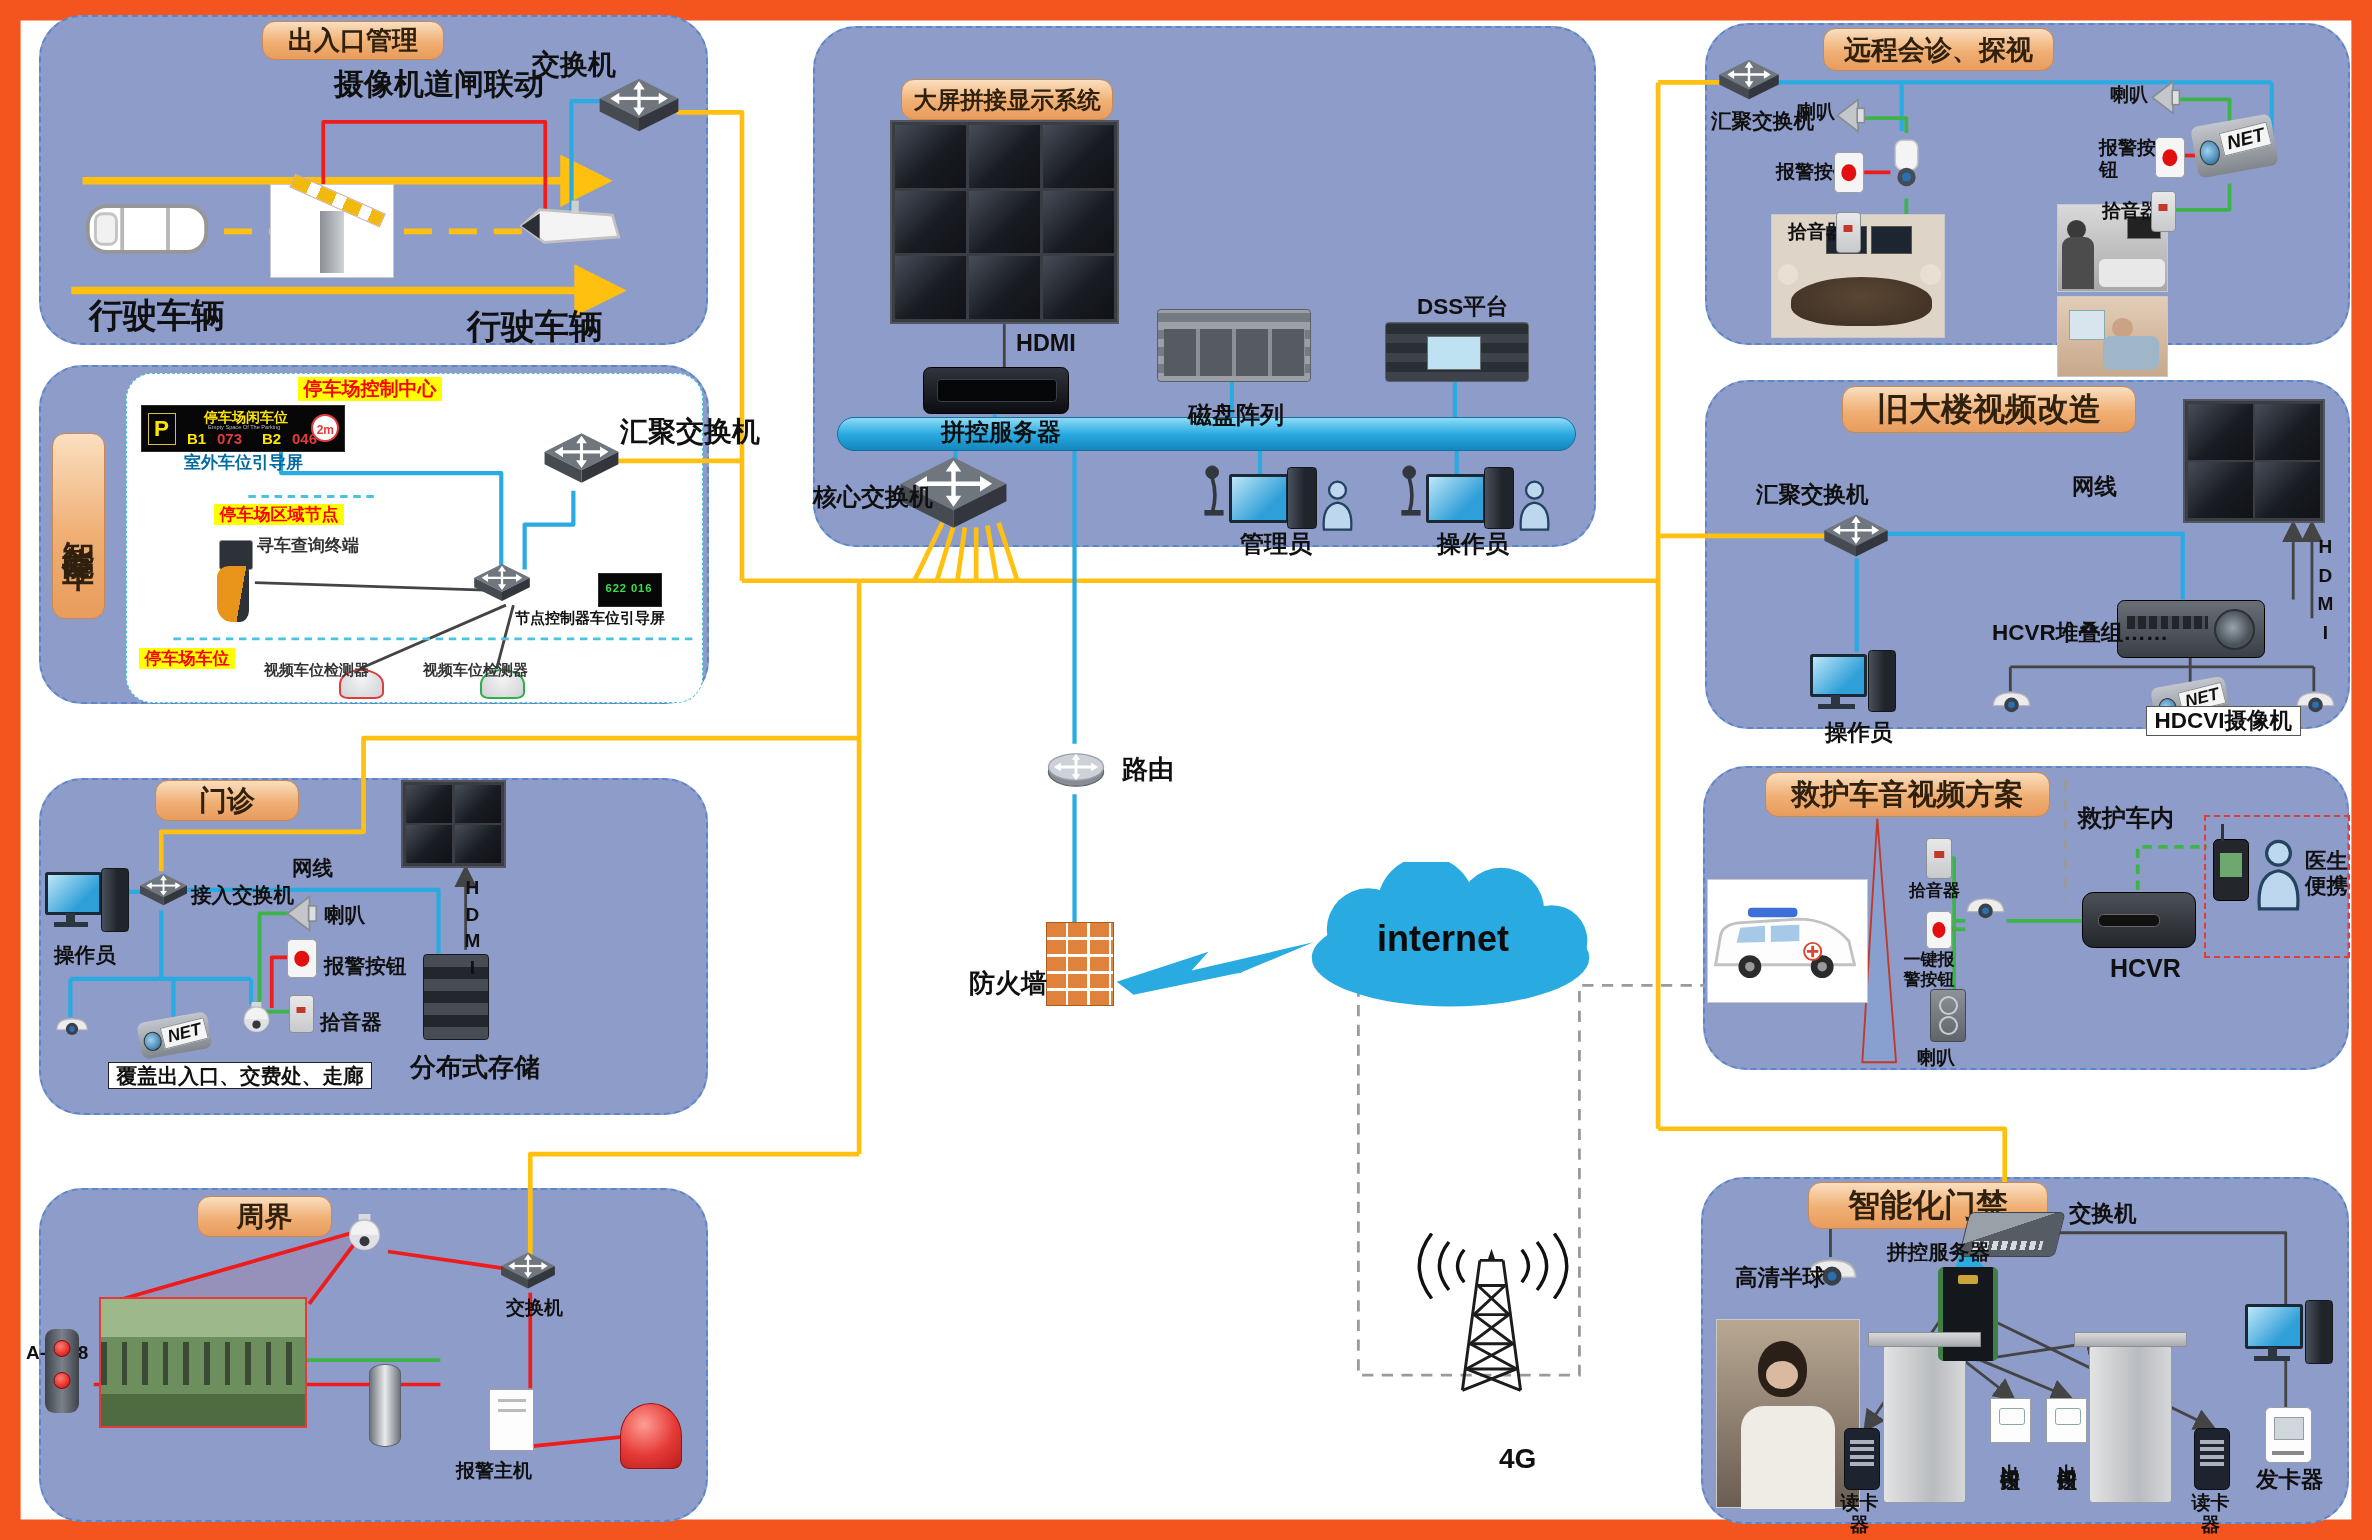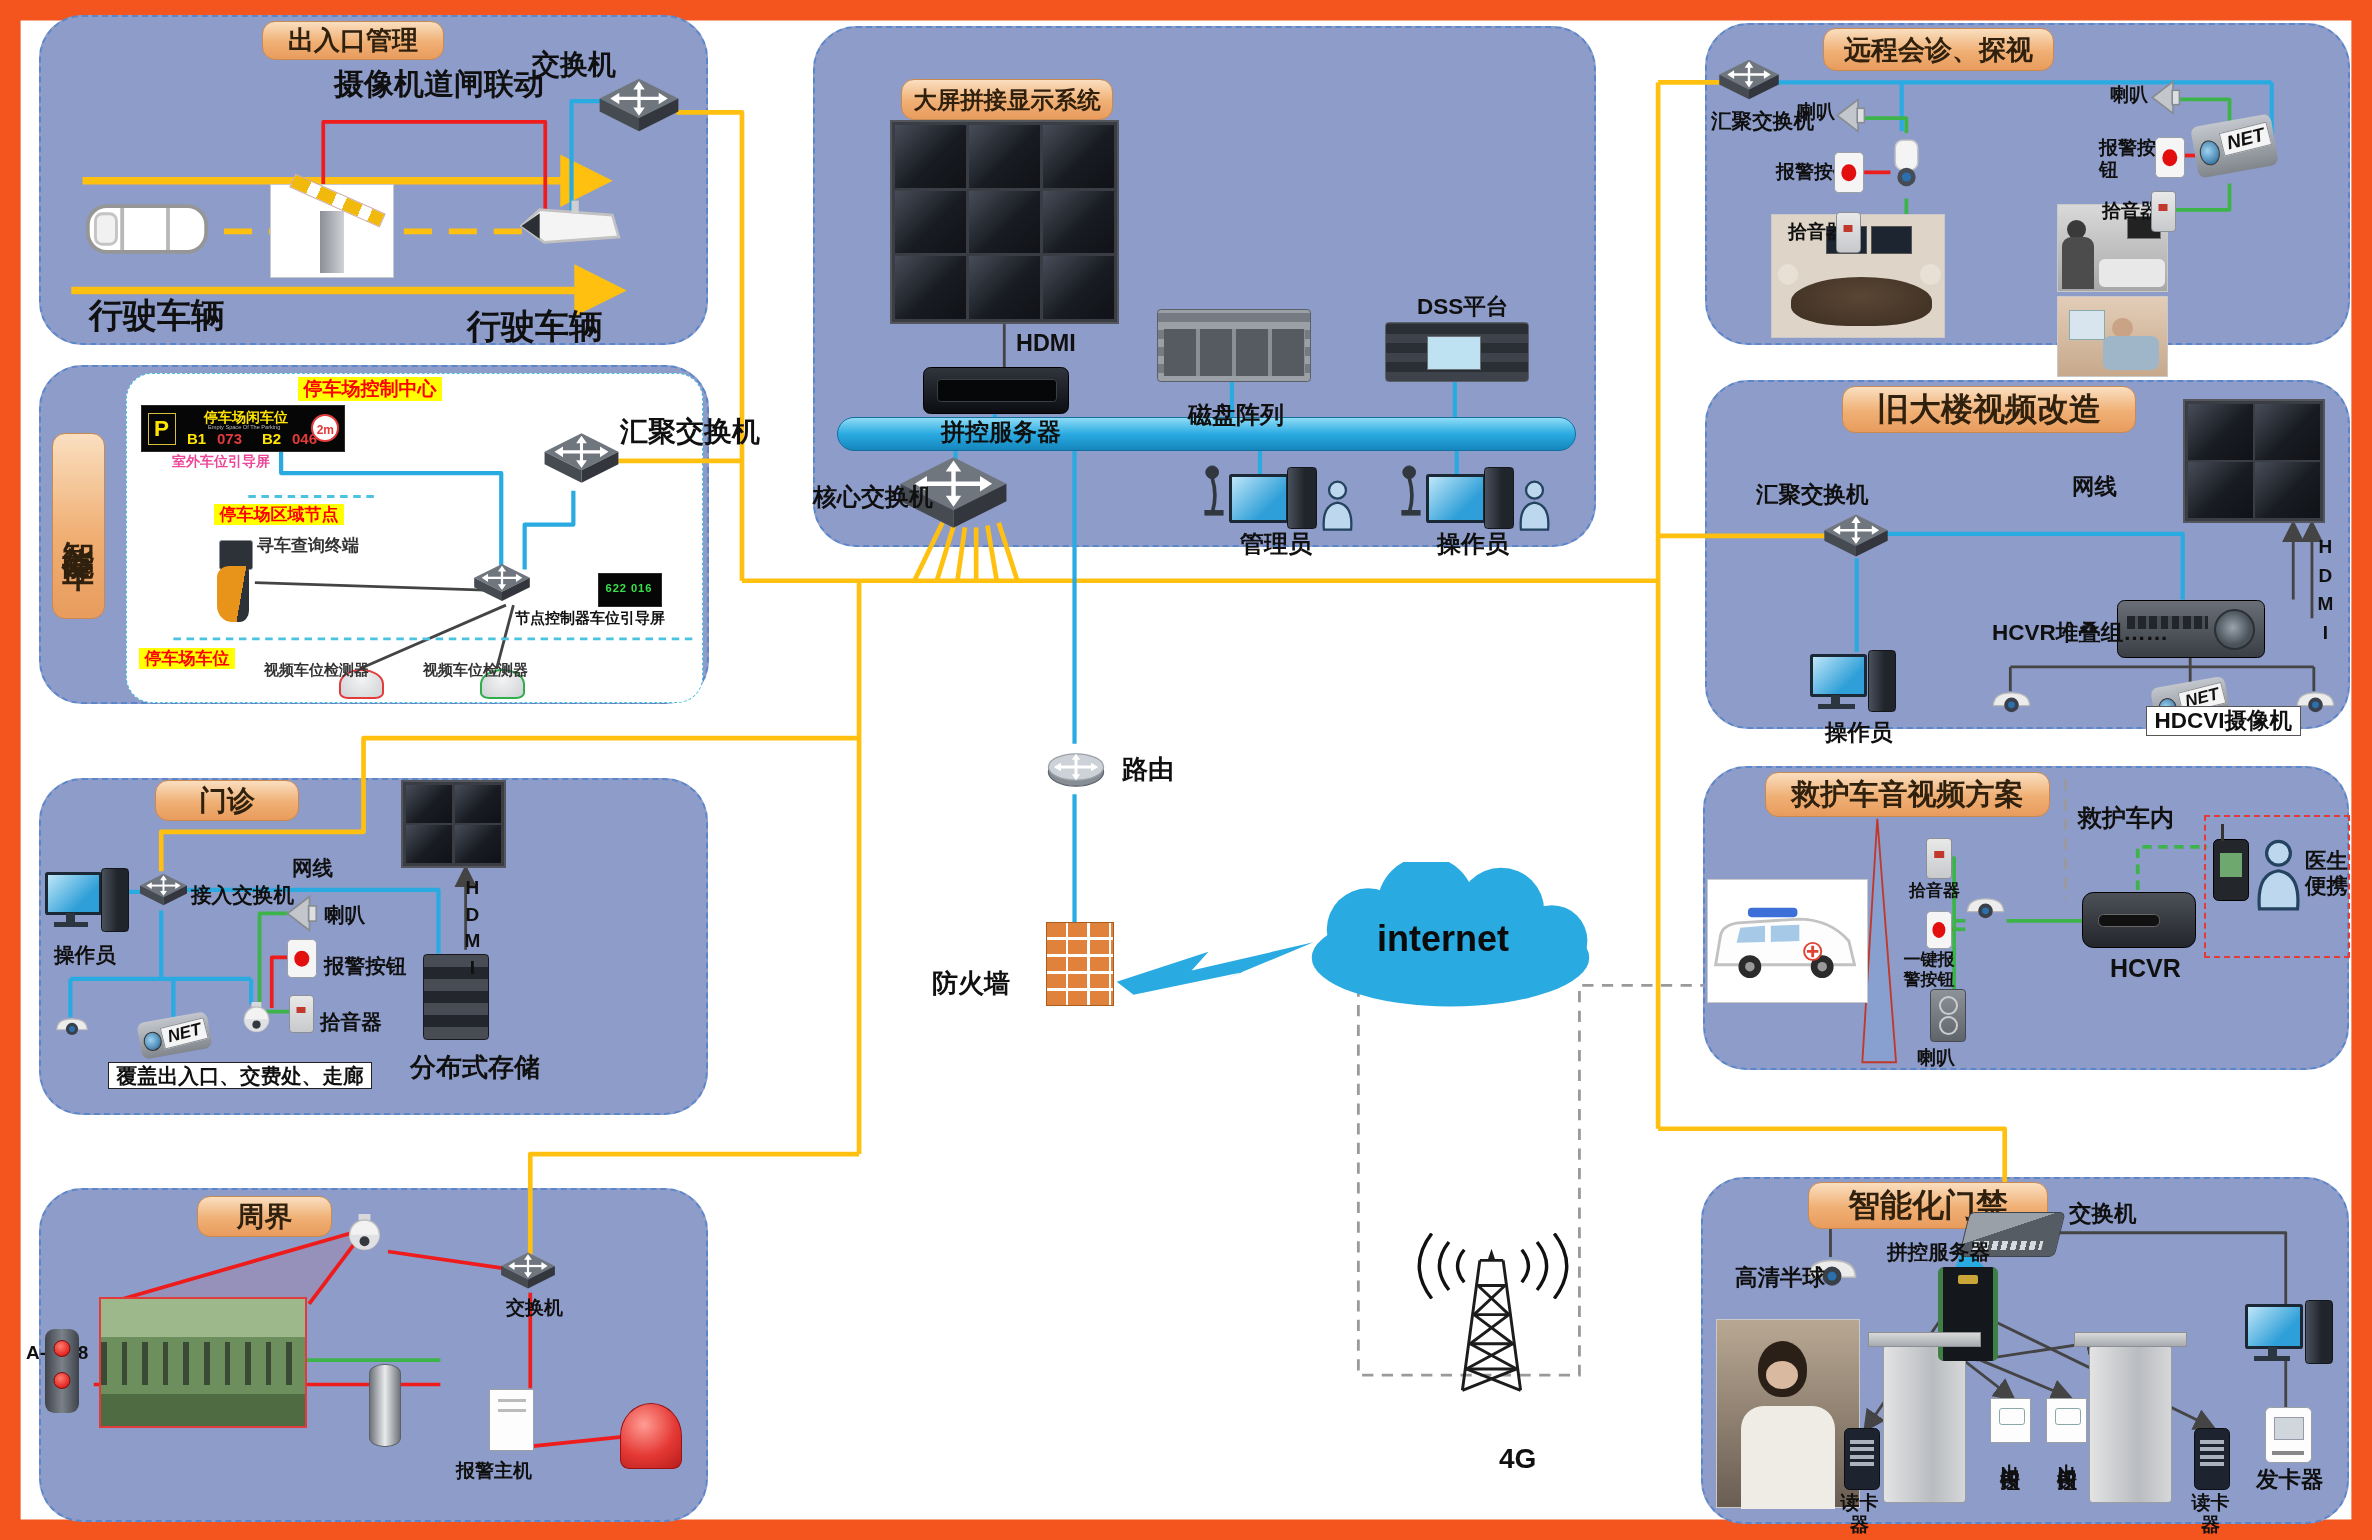--- a/index.html
+++ b/index.html
@@ -320,21 +320,21 @@
 <div class="ledsign" style="left:141px;top:405px;width:202px;height:45px">
  <span style="position:absolute;left:5.6px;top:6.6px;width:26px;height:30px;border:1.9px solid #d6c23a;color:#ffe400;font-weight:bold;font-size:22.5px;text-align:center;line-height:30px">P</span>
  <span style="position:absolute;left:62px;top:2.8px;font-size:14px;font-weight:bold">停车场闲车位</span>
  <span style="position:absolute;left:66px;top:18px;font-size:5.6px;color:#bbb">Empty Space Of The Parking</span>
  <span style="position:absolute;left:45px;top:24px;font-size:15px;font-weight:bold">B1</span>
  <span style="position:absolute;left:75px;top:24px;font-size:15px;font-weight:bold;color:#e23b3b">073</span>
  <span style="position:absolute;left:120px;top:24px;font-size:15px;font-weight:bold">B2</span>
  <span style="position:absolute;left:150px;top:24px;font-size:15px;font-weight:bold;color:#e23b3b">046</span>
  <span style="position:absolute;right:4.7px;top:7.5px;width:28px;height:28px;border-radius:50%;background:#fff;border:2.8px solid #e23b3b;color:#e23b3b;font-size:12px;font-weight:bold;text-align:center;line-height:28px;box-sizing:border-box">2m</span>
 </div>
-<div class="lbl" style="left:172px;top:453px;font-size:14px;color:#ec4899">室外车位引导屏</div>
+<div class="lbl" style="left:184px;top:453px;font-size:17px;color:#0369a1">室外车位引导屏</div>
 <div class="lbl hl" style="left:214px;top:504px;font-size:17px">停车场区域节点</div>
 <div class="lbl" style="left:257px;top:536px;font-size:17px;color:#333">寻车查询终端</div>
 <div class="dev" style="left:208px;top:540px;width:51px;height:88px">
  <div class="kiosk-scr" style="left:11.2px;top:0;width:32px;height:28px"></div>
  <div style="position:absolute;left:9.4px;top:26px;width:32px;height:56px;background:linear-gradient(100deg,#e8941a 70%,#2d3138 70%);border-radius:40% 10% 30% 45%/20% 10% 20% 30%"></div>
 </div>
 <svg class="dev" style="left:473px;top:562px" width="58" height="41" viewBox="0 0 100 68">
       <use href="#sw"></use>
     </svg>
 <div class="lbl" style="left:515px;top:609px;font-size:15px">节点控制器</div>
@@ -662,21 +662,21 @@
       <div style="position:absolute;left:7.5px;top:9.4px;width:28px;height:20.6px;background:#cfd6dc;border:1.9px solid #99a"></div>
       <div style="position:absolute;left:5.6px;bottom:7.5px;width:32px;height:3.7px;background:#888"></div>
     </div>
 <div class="lbl" style="left:2256px;top:1467px;font-size:22.5px">发卡器</div>
 
 <svg class="dev" style="left:1046px;top:742px" width="60" height="56" viewBox="0 0 100 62">
       <use href="#routerSym"></use>
     </svg>
 <div class="lbl" style="left:1122px;top:755px;font-size:26px">路由</div>
 <div class="dev" style="left:1046px;top:922px;width:66px;height:82px;border:1.9px solid #a85c20;background:repeating-linear-gradient(0deg,transparent 0 14px,#fff 14px 17px),repeating-linear-gradient(90deg,transparent 0 19px,#fff 19px 21.5px),#e0813c"></div>
-<div class="lbl" style="left:932px;top:969px;font-size:26px">防火墙</div>
+<div class="lbl" style="left:969px;top:969px;font-size:26px">防火墙</div>
 <svg class="dev" style="left:1308px;top:862px" width="285" height="150" viewBox="0 0 300 160">
       <use href="#cloudSym"></use>
     </svg>
 <div class="lbl" style="left:1377px;top:918px;font-size:36px;color:#0b0b0b">internet</div>
 <svg class="dev" style="left:1403px;top:1233px" width="67" height="66" viewBox="0 0 70 68">
       <use href="#wavesL"></use>
     </svg>
 <svg class="dev" style="left:1516px;top:1233px;transform:scaleX(-1)" width="67" height="66" viewBox="0 0 70 68">
       <use href="#wavesL"></use>
     </svg>

